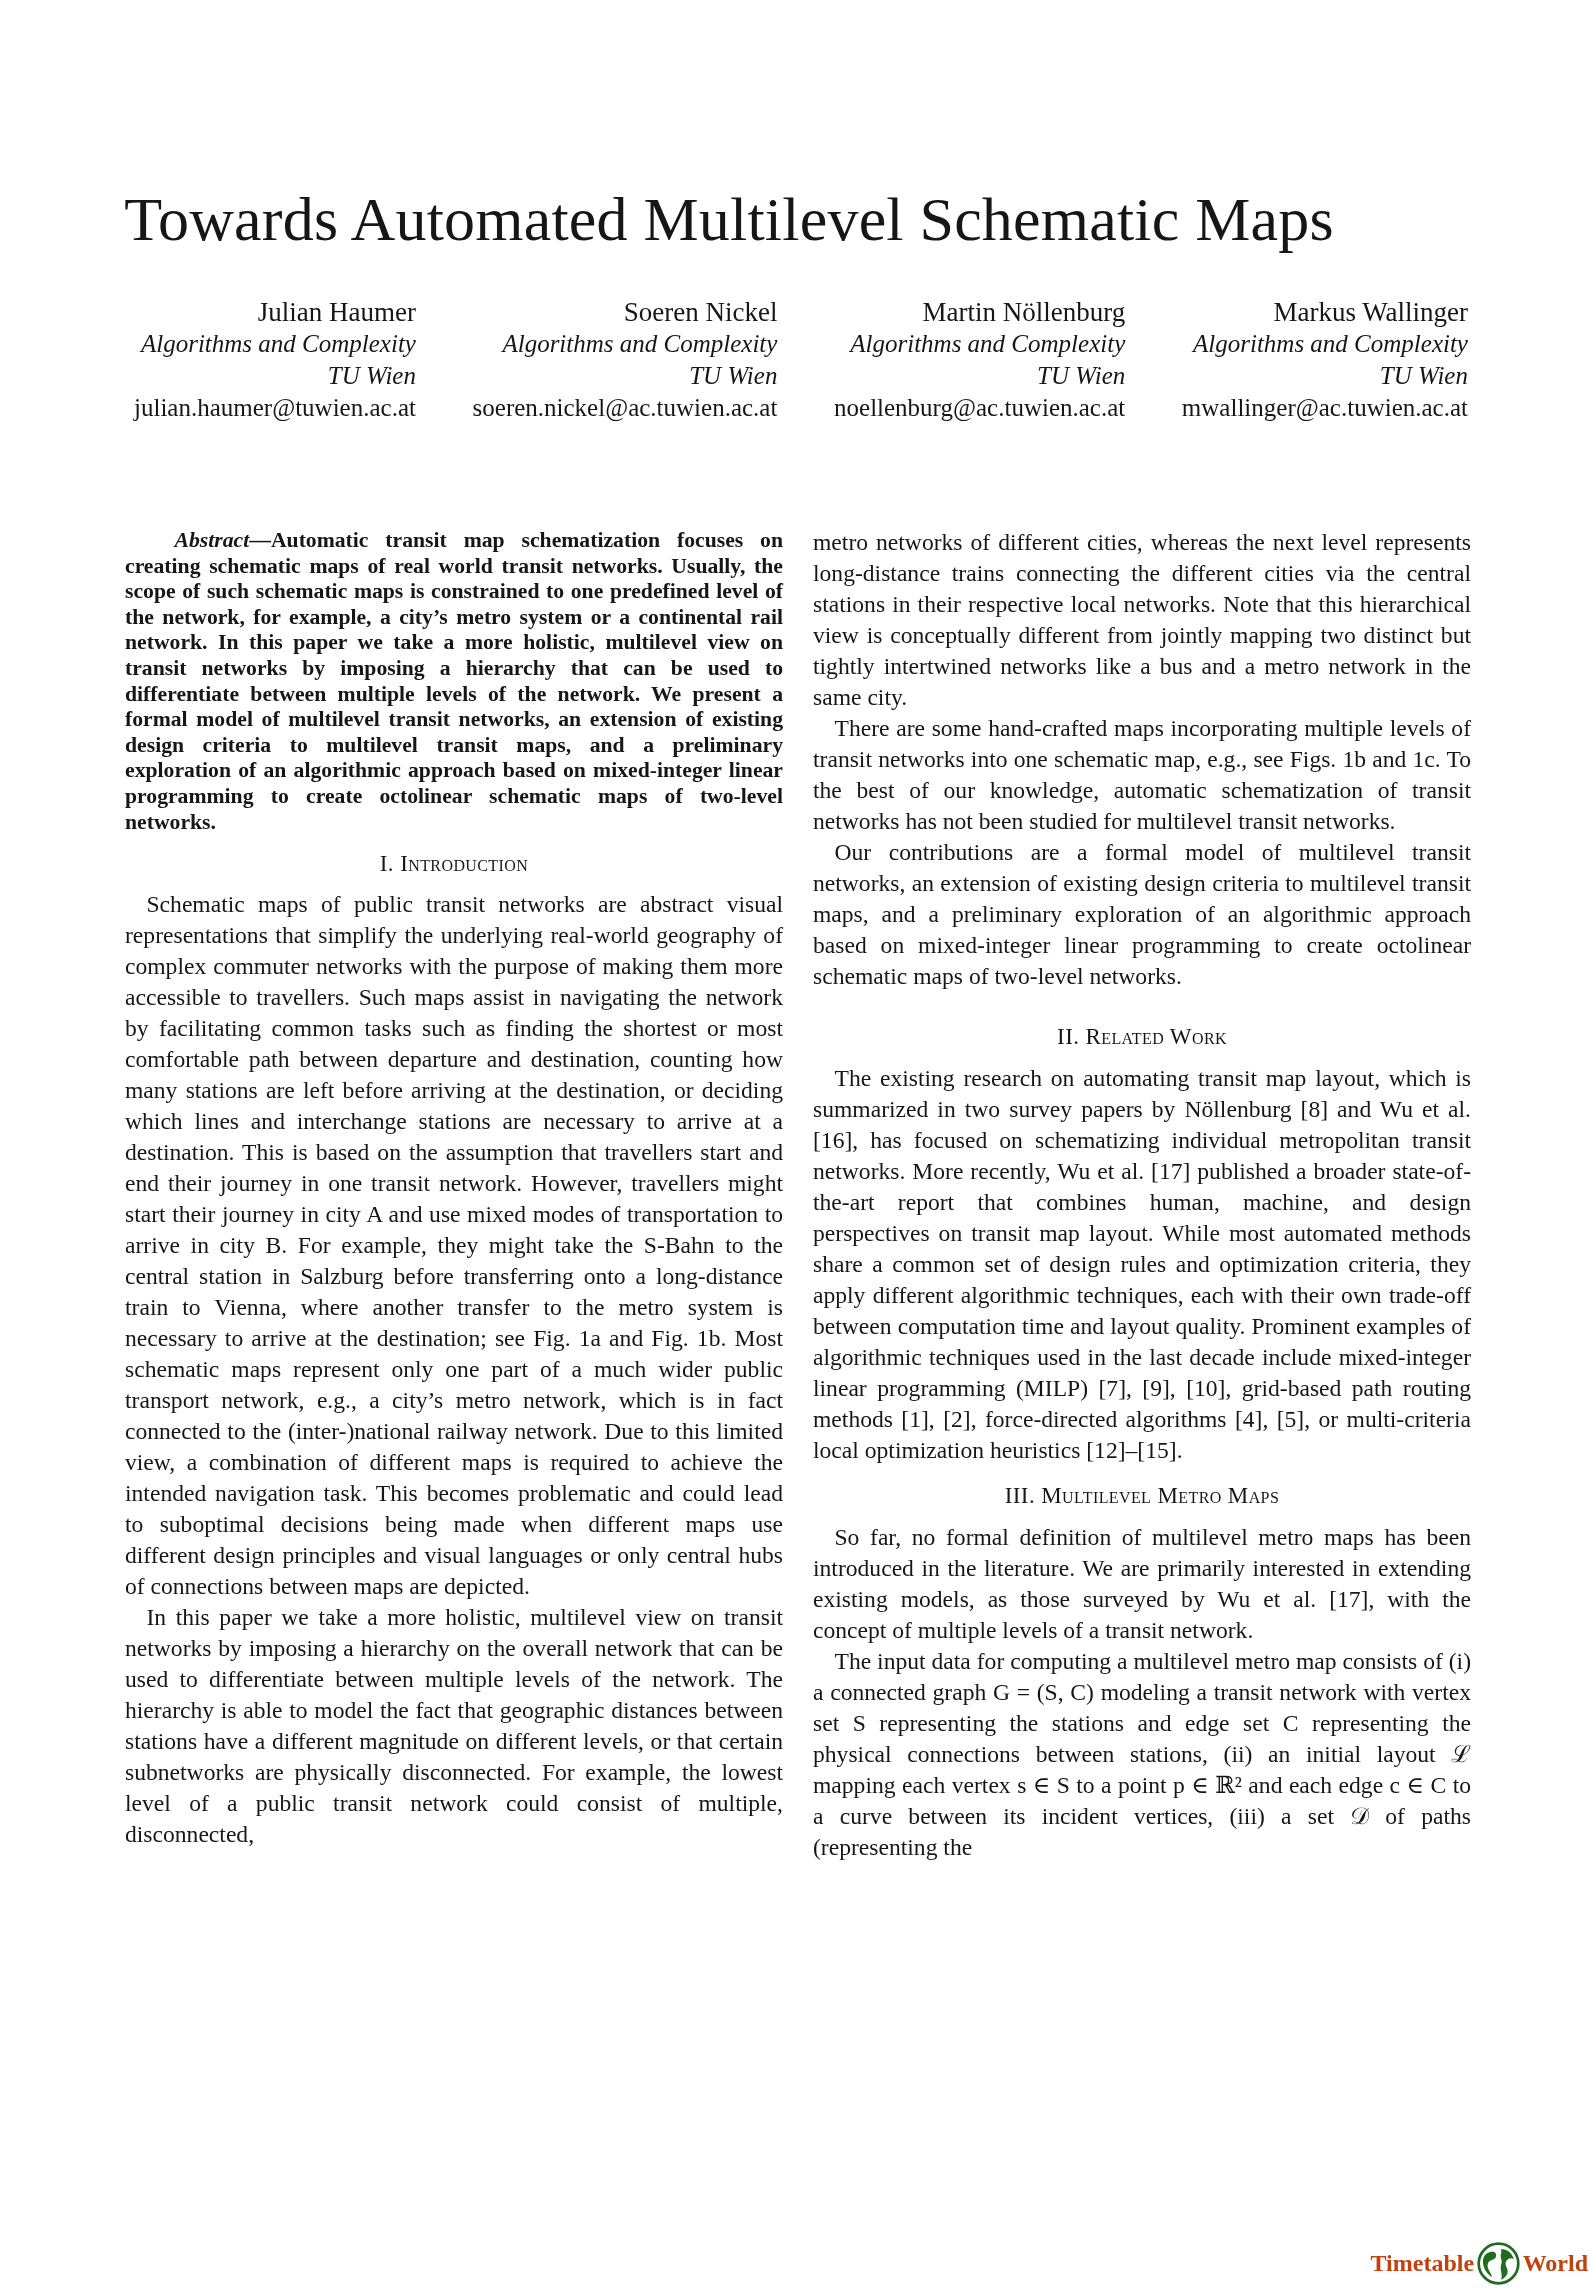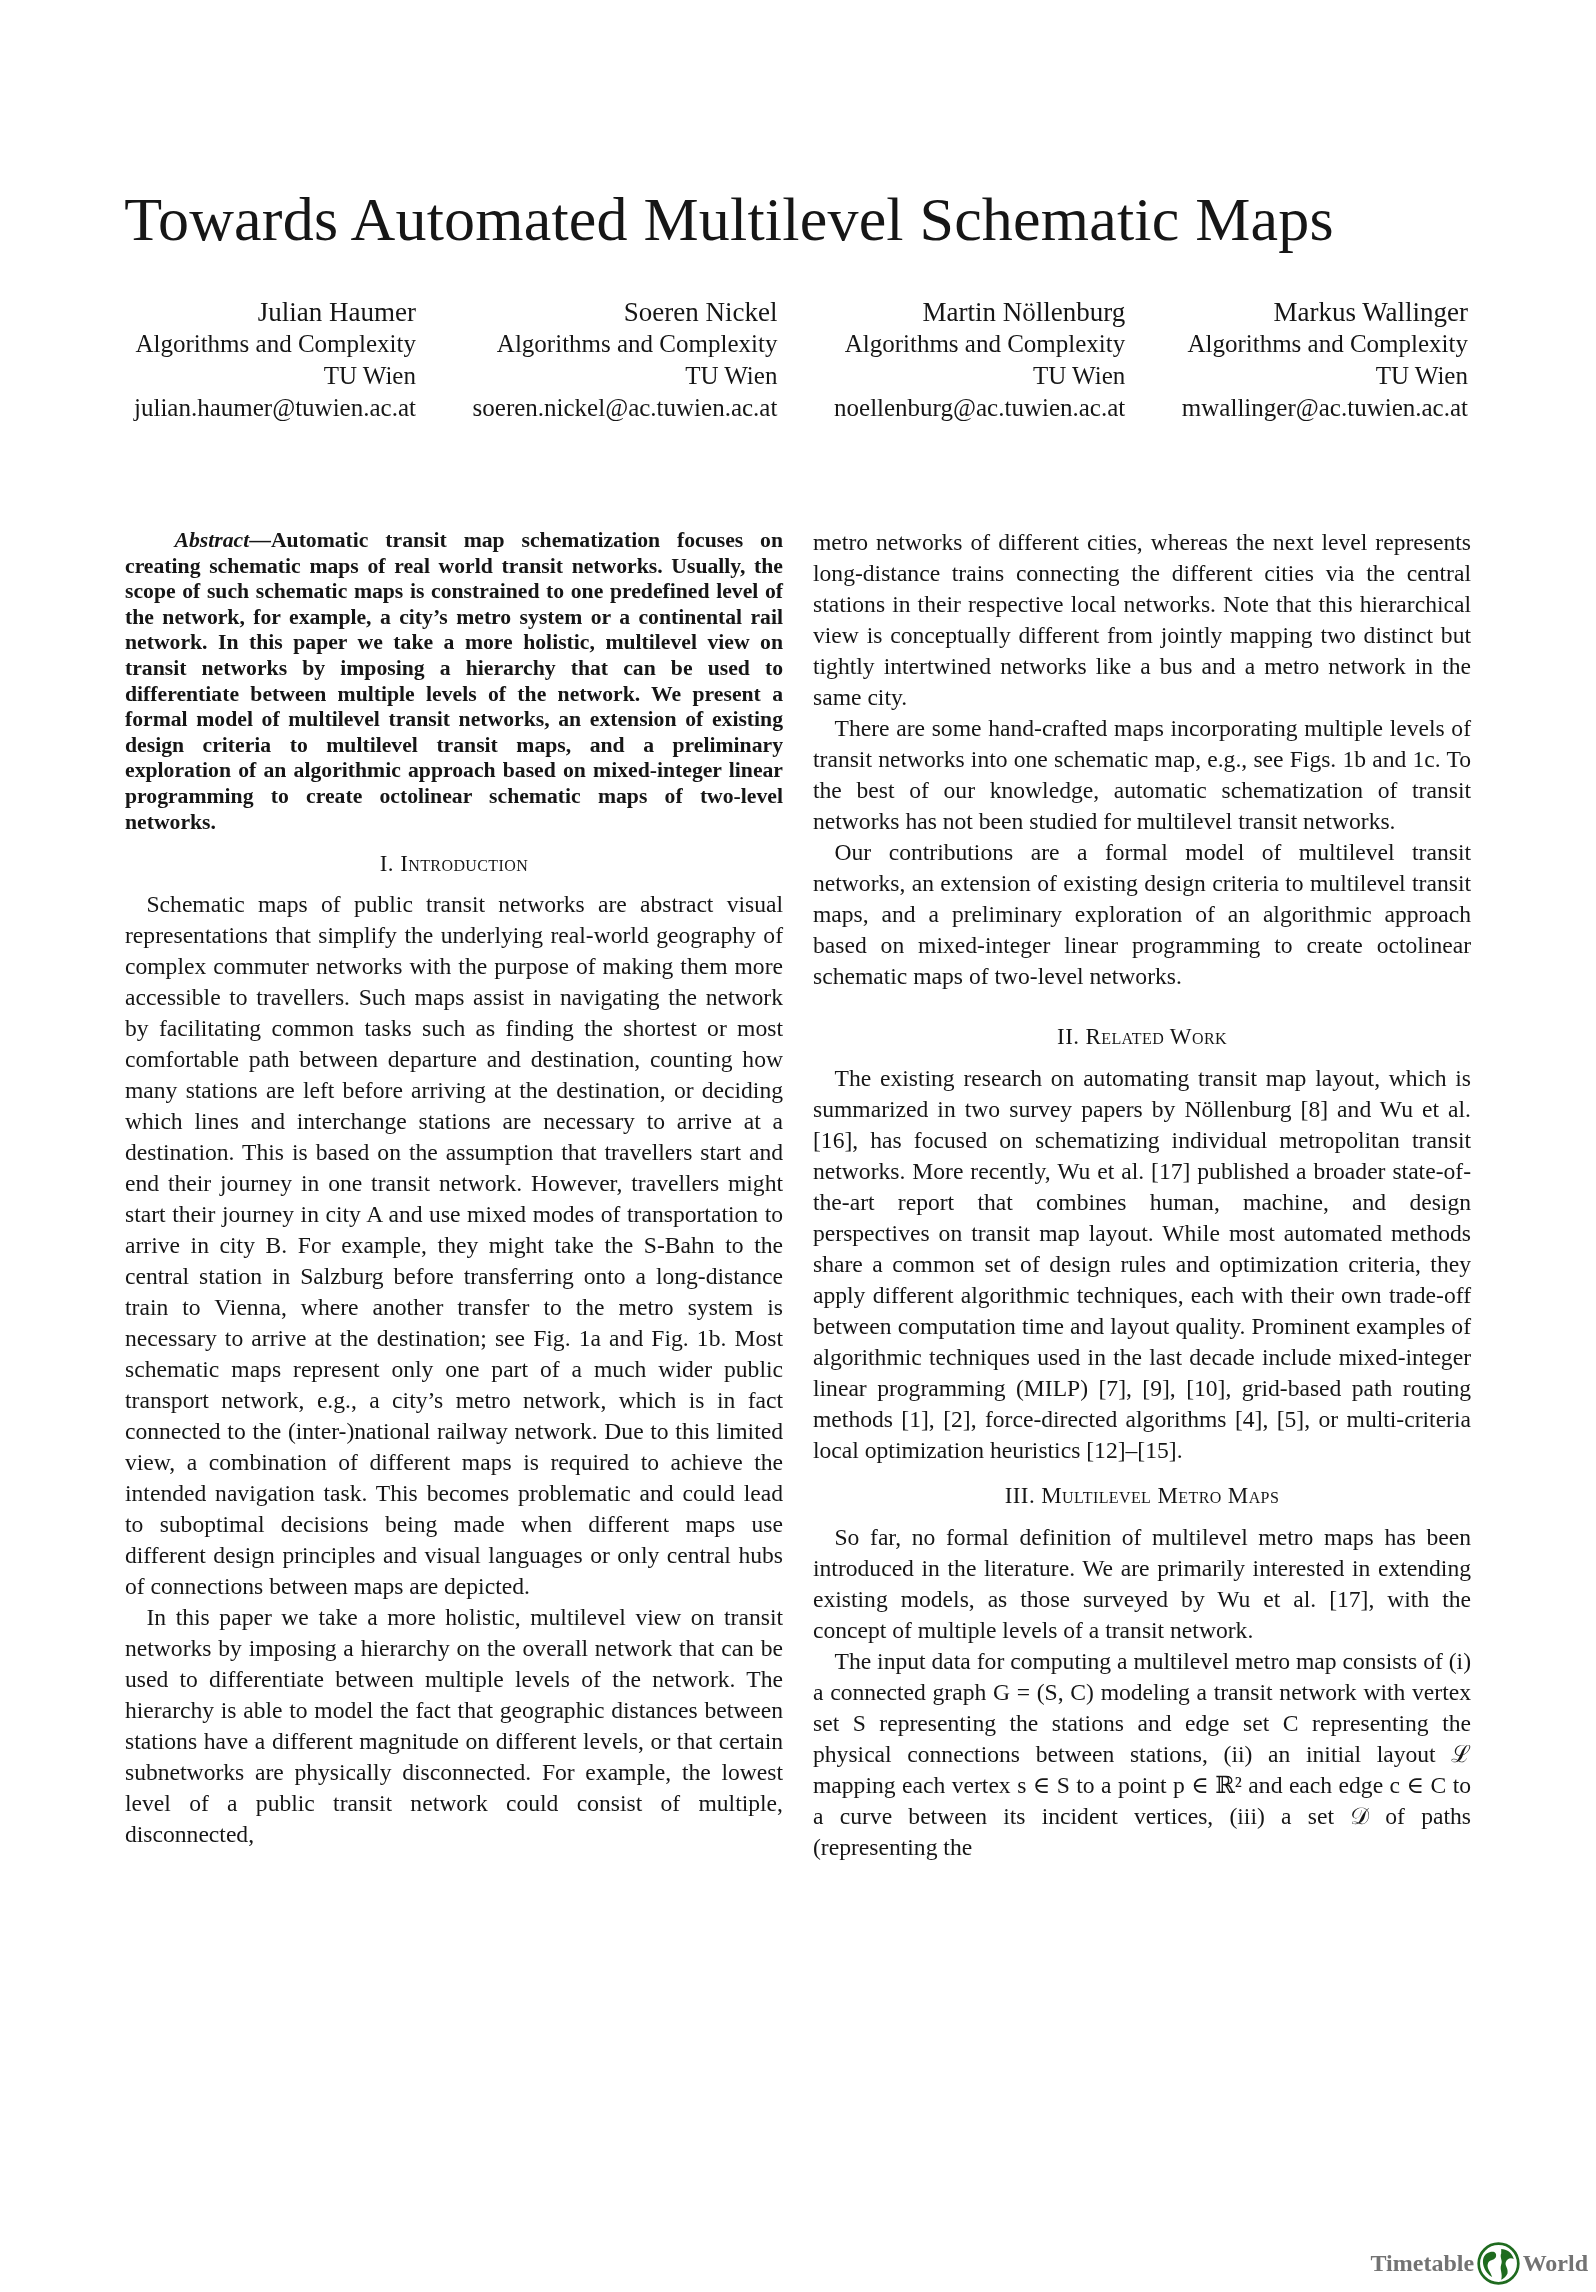--- a/index.html
+++ b/index.html
@@ -1,30 +1,30 @@
 <!DOCTYPE html>
 <html style="font-size:14.3px"><head>
 <meta charset="utf-8">
 <style>
   html,body{margin:0;padding:0;background:#fff;}
   body{width:1597px;height:2293px;position:relative;font-family:"Liberation Serif","DejaVu Serif",serif;color:#161616;overflow:hidden;}
   .title{position:absolute;top:184px;left:0;width:1458px;text-align:center;font-size:62px;font-weight:normal;letter-spacing:0.2px;margin:0;}
   .authors{position:absolute;top:296px;left:134px;width:1334px;display:flex;justify-content:space-between;}
   .author{text-align:right;font-size:25px;line-height:32px;}
   .author .name{font-size:27px;}
-  .author .aff{}
+  .author .aff{font-style:italic;}
   .col{position:absolute;top:528px;width:658px;font-size:23.6px;line-height:31px;text-align:justify;}
   .col.left{left:125px;}
   .col.right{left:813px;}
   .abstract{font-weight:bold;font-size:21.7px;line-height:25.6px;margin:0 0 12.5px 0;text-indent:21.5px;}
   .abstract .lbl{font-style:italic;margin-left:28px;}
   p{margin:0;text-indent:21.5px;}
   .sec{text-align:center;font-size:23px;margin:9px 0 10.7px 0;letter-spacing:0.4px;}
   .sec .sc{font-variant:small-caps;}
-  .watermark{position:absolute;right:9px;bottom:7.2px;display:flex;align-items:center;color:#737373;font-weight:bold;font-size:24px;}
+  .watermark{position:absolute;right:9px;bottom:7.2px;display:flex;align-items:center;color:#c2410c;font-weight:bold;font-size:24px;}
   .globe{width:45px;height:45px;margin:0 1.8px;}
 </style>
 </head>
 <body>
 
 <h1 class="title">Towards Automated Multilevel Schematic Maps</h1>
 
 <div class="authors">
   <div class="author">
     <div class="name">Julian Haumer</div>

